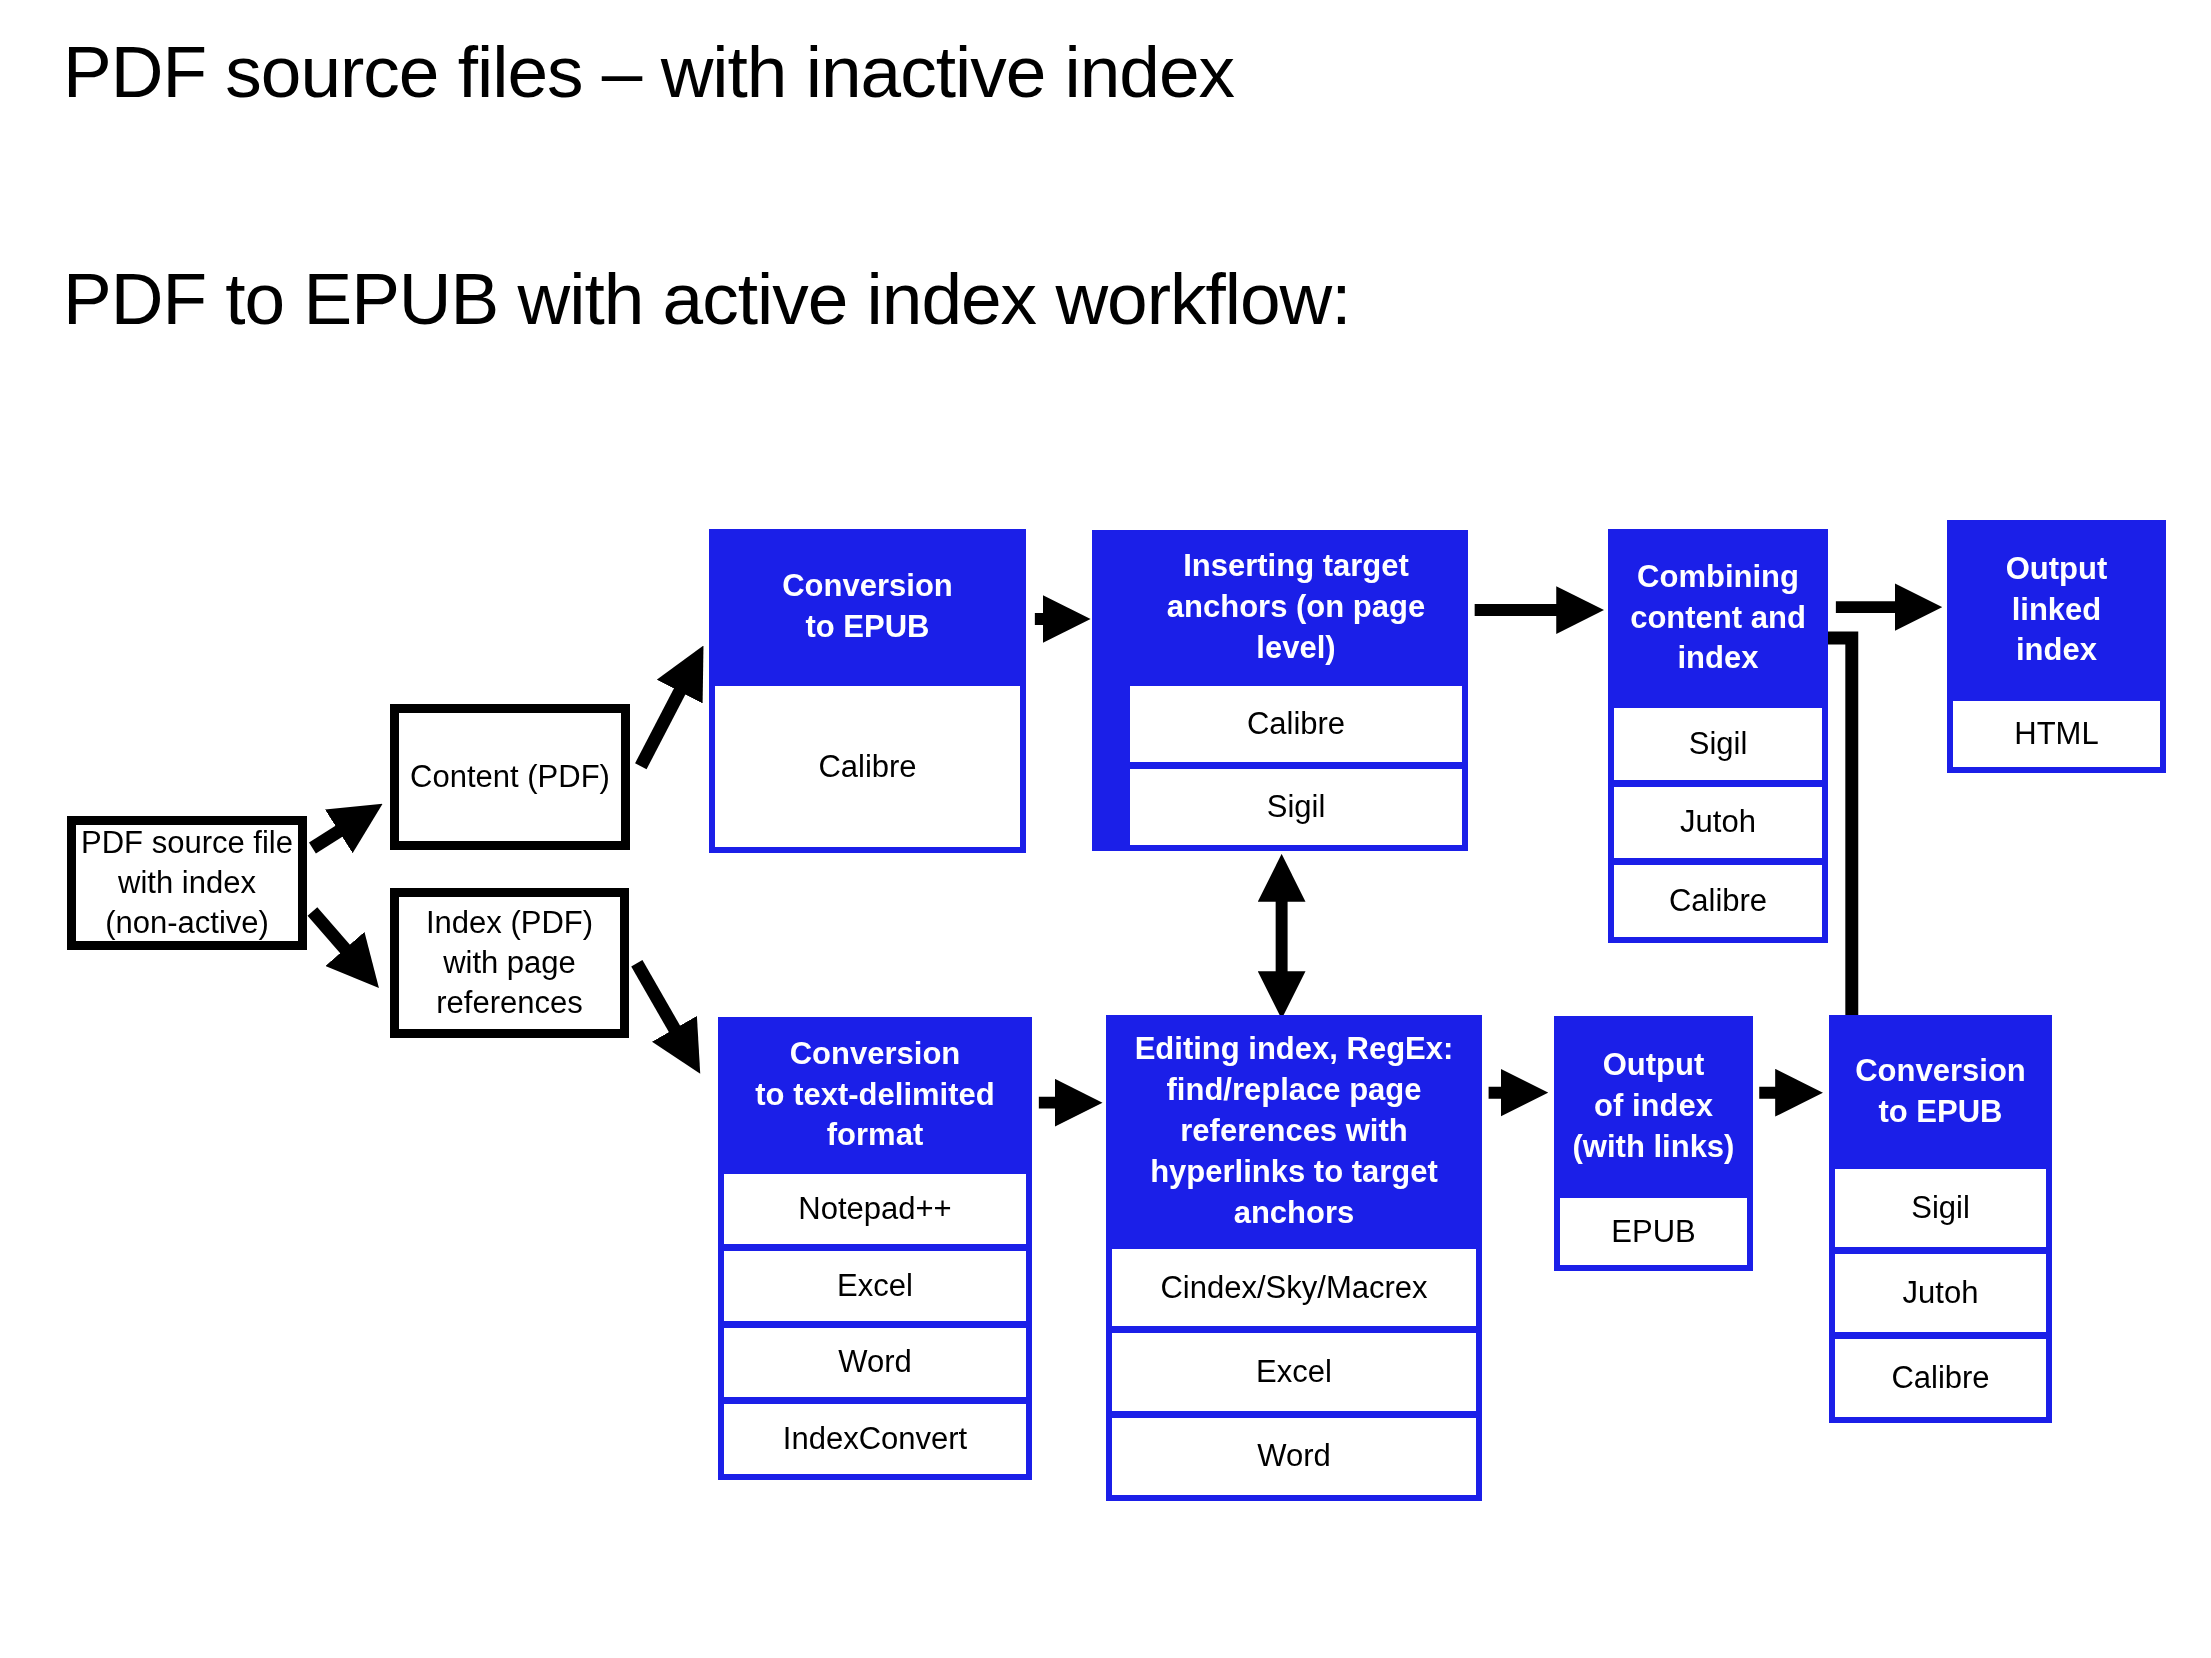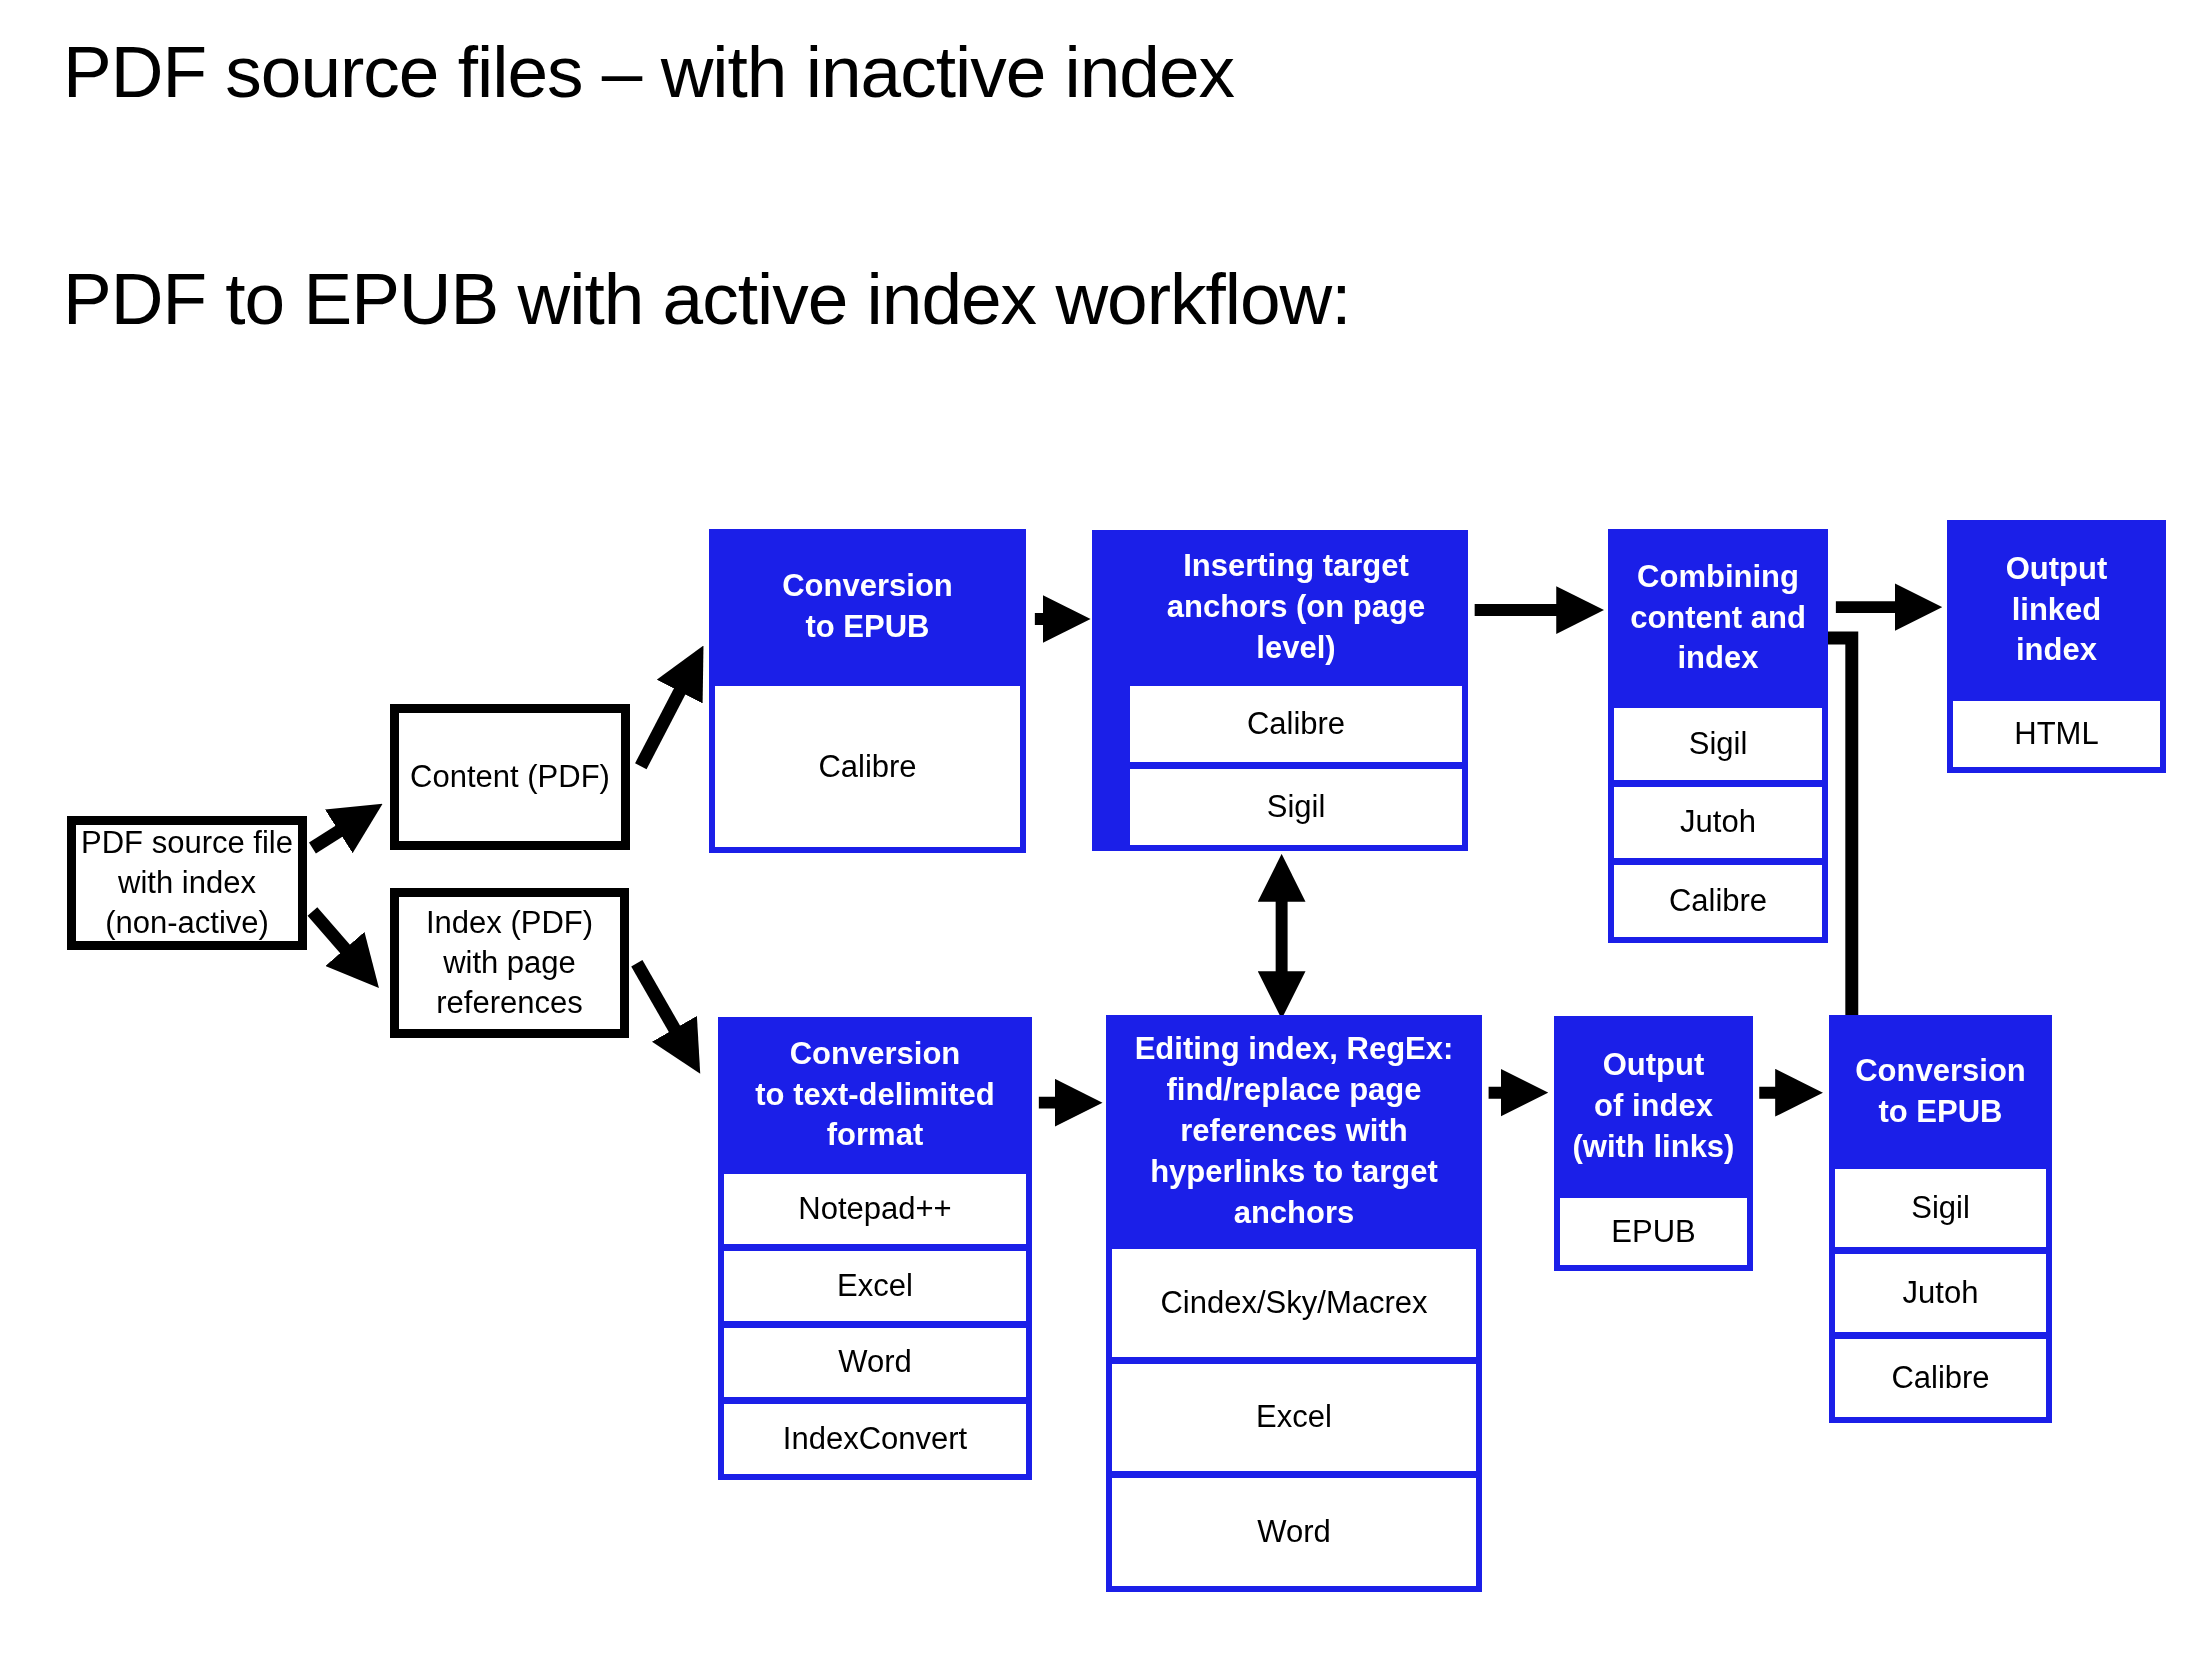--- a/index.html
+++ b/index.html
@@ -148,21 +148,21 @@
   <div class="pbox" style="left:718px; top:1017px; width:314px; height:463px;">
     <div class="hdr" style="height:144px;">Conversion
 to text-delimited
 format</div>
     <div class="row">Notepad++</div>
     <div class="row">Excel</div>
     <div class="row">Word</div>
     <div class="row">IndexConvert</div>
   </div>
 
-  <div class="pbox" style="left:1106px; top:1015px; width:376px; height:577px;justify-content:flex-end;">
+  <div class="pbox" style="left:1106px; top:1015px; width:376px; height:486px;">
     <div class="hdr" style="height:221px;">Editing index, RegEx:
 find/replace page
 references with
 hyperlinks to target
 anchors</div>
     <div class="row">Cindex/Sky/Macrex</div>
     <div class="row">Excel</div>
     <div class="row">Word</div>
   </div>
 

